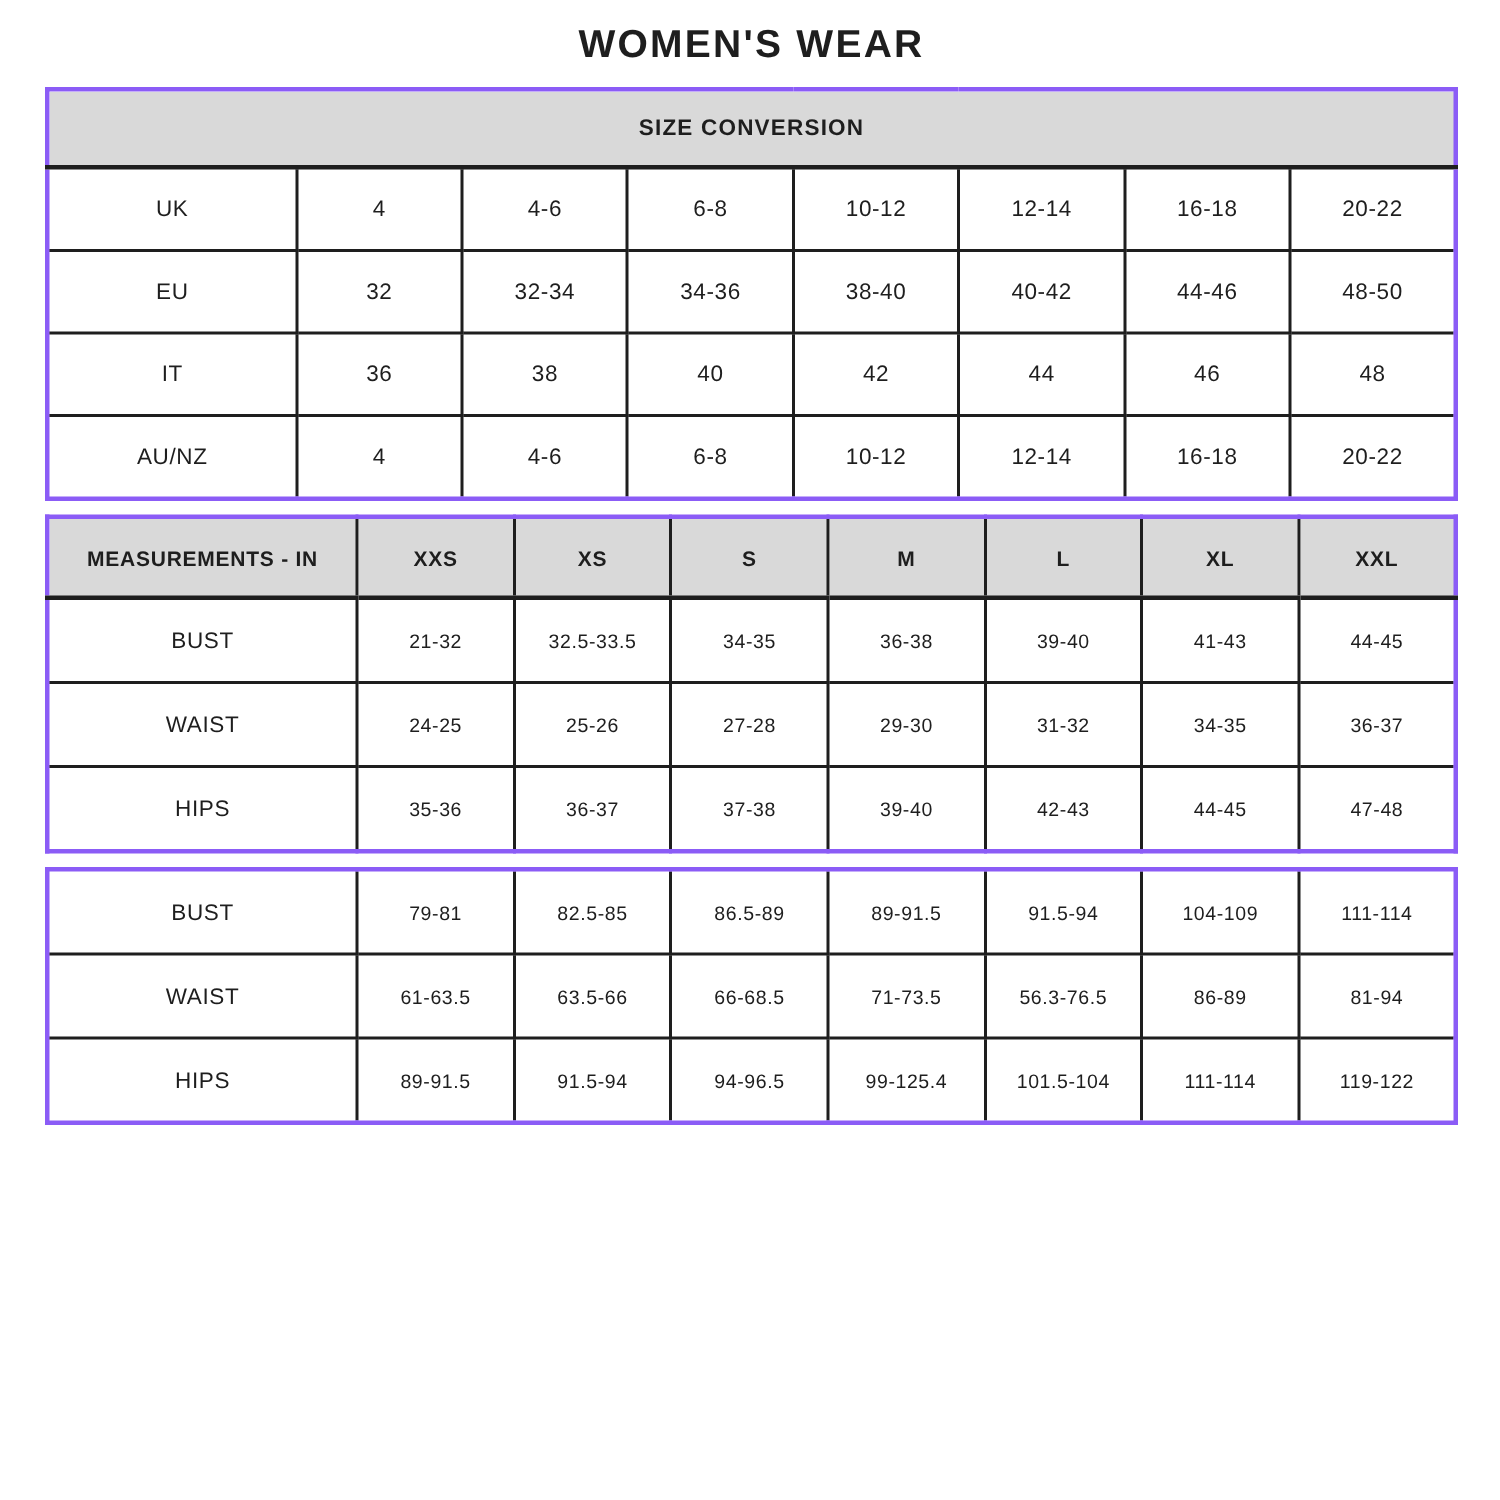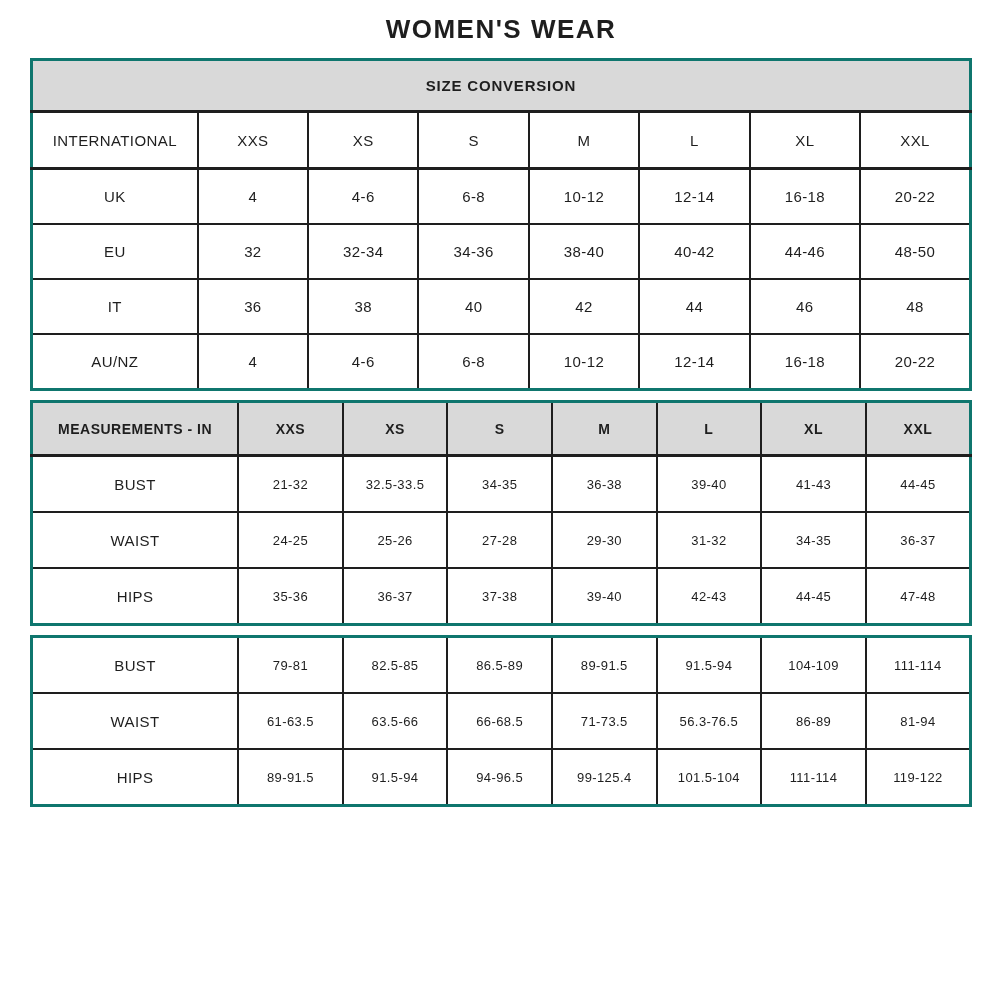--- a/index.html
+++ b/index.html
@@ -20,21 +20,21 @@
     text-align: center;
     font-size: 26px;
     font-weight: bold;
     letter-spacing: 1.5px;
     margin: 4px 0 13px 0;
   }
   table {
     width: 100%;
     border-collapse: collapse;
     table-layout: fixed;
-    border: 3px solid #0f766e;
+    border: 3px solid #8b5cf6;
   }
   table + table { margin-top: 9px; }
   td, th {
     border: 2px solid #1e1e1e;
     text-align: center;
     vertical-align: middle;
     padding: 0 2px;
     letter-spacing: 0.4px;
     overflow: hidden;
   }
@@ -83,30 +83,20 @@
         <col class="cn">
         <col class="cn">
         <col class="cn">
         <col class="cn">
         <col class="cn">
       </colgroup>
       <tbody>
         <tr class="banner">
           <th colspan="8">SIZE CONVERSION</th>
         </tr>
-        <tr class="head">
-          <td>INTERNATIONAL</td>
-          <td>XXS</td>
-          <td>XS</td>
-          <td>S</td>
-          <td>M</td>
-          <td>L</td>
-          <td>XL</td>
-          <td>XXL</td>
-        </tr>
         <tr>
           <td class="rlabel">UK</td>
           <td>4</td>
           <td>4-6</td>
           <td>6-8</td>
           <td>10-12</td>
           <td>12-14</td>
           <td>16-18</td>
           <td>20-22</td>
         </tr>

